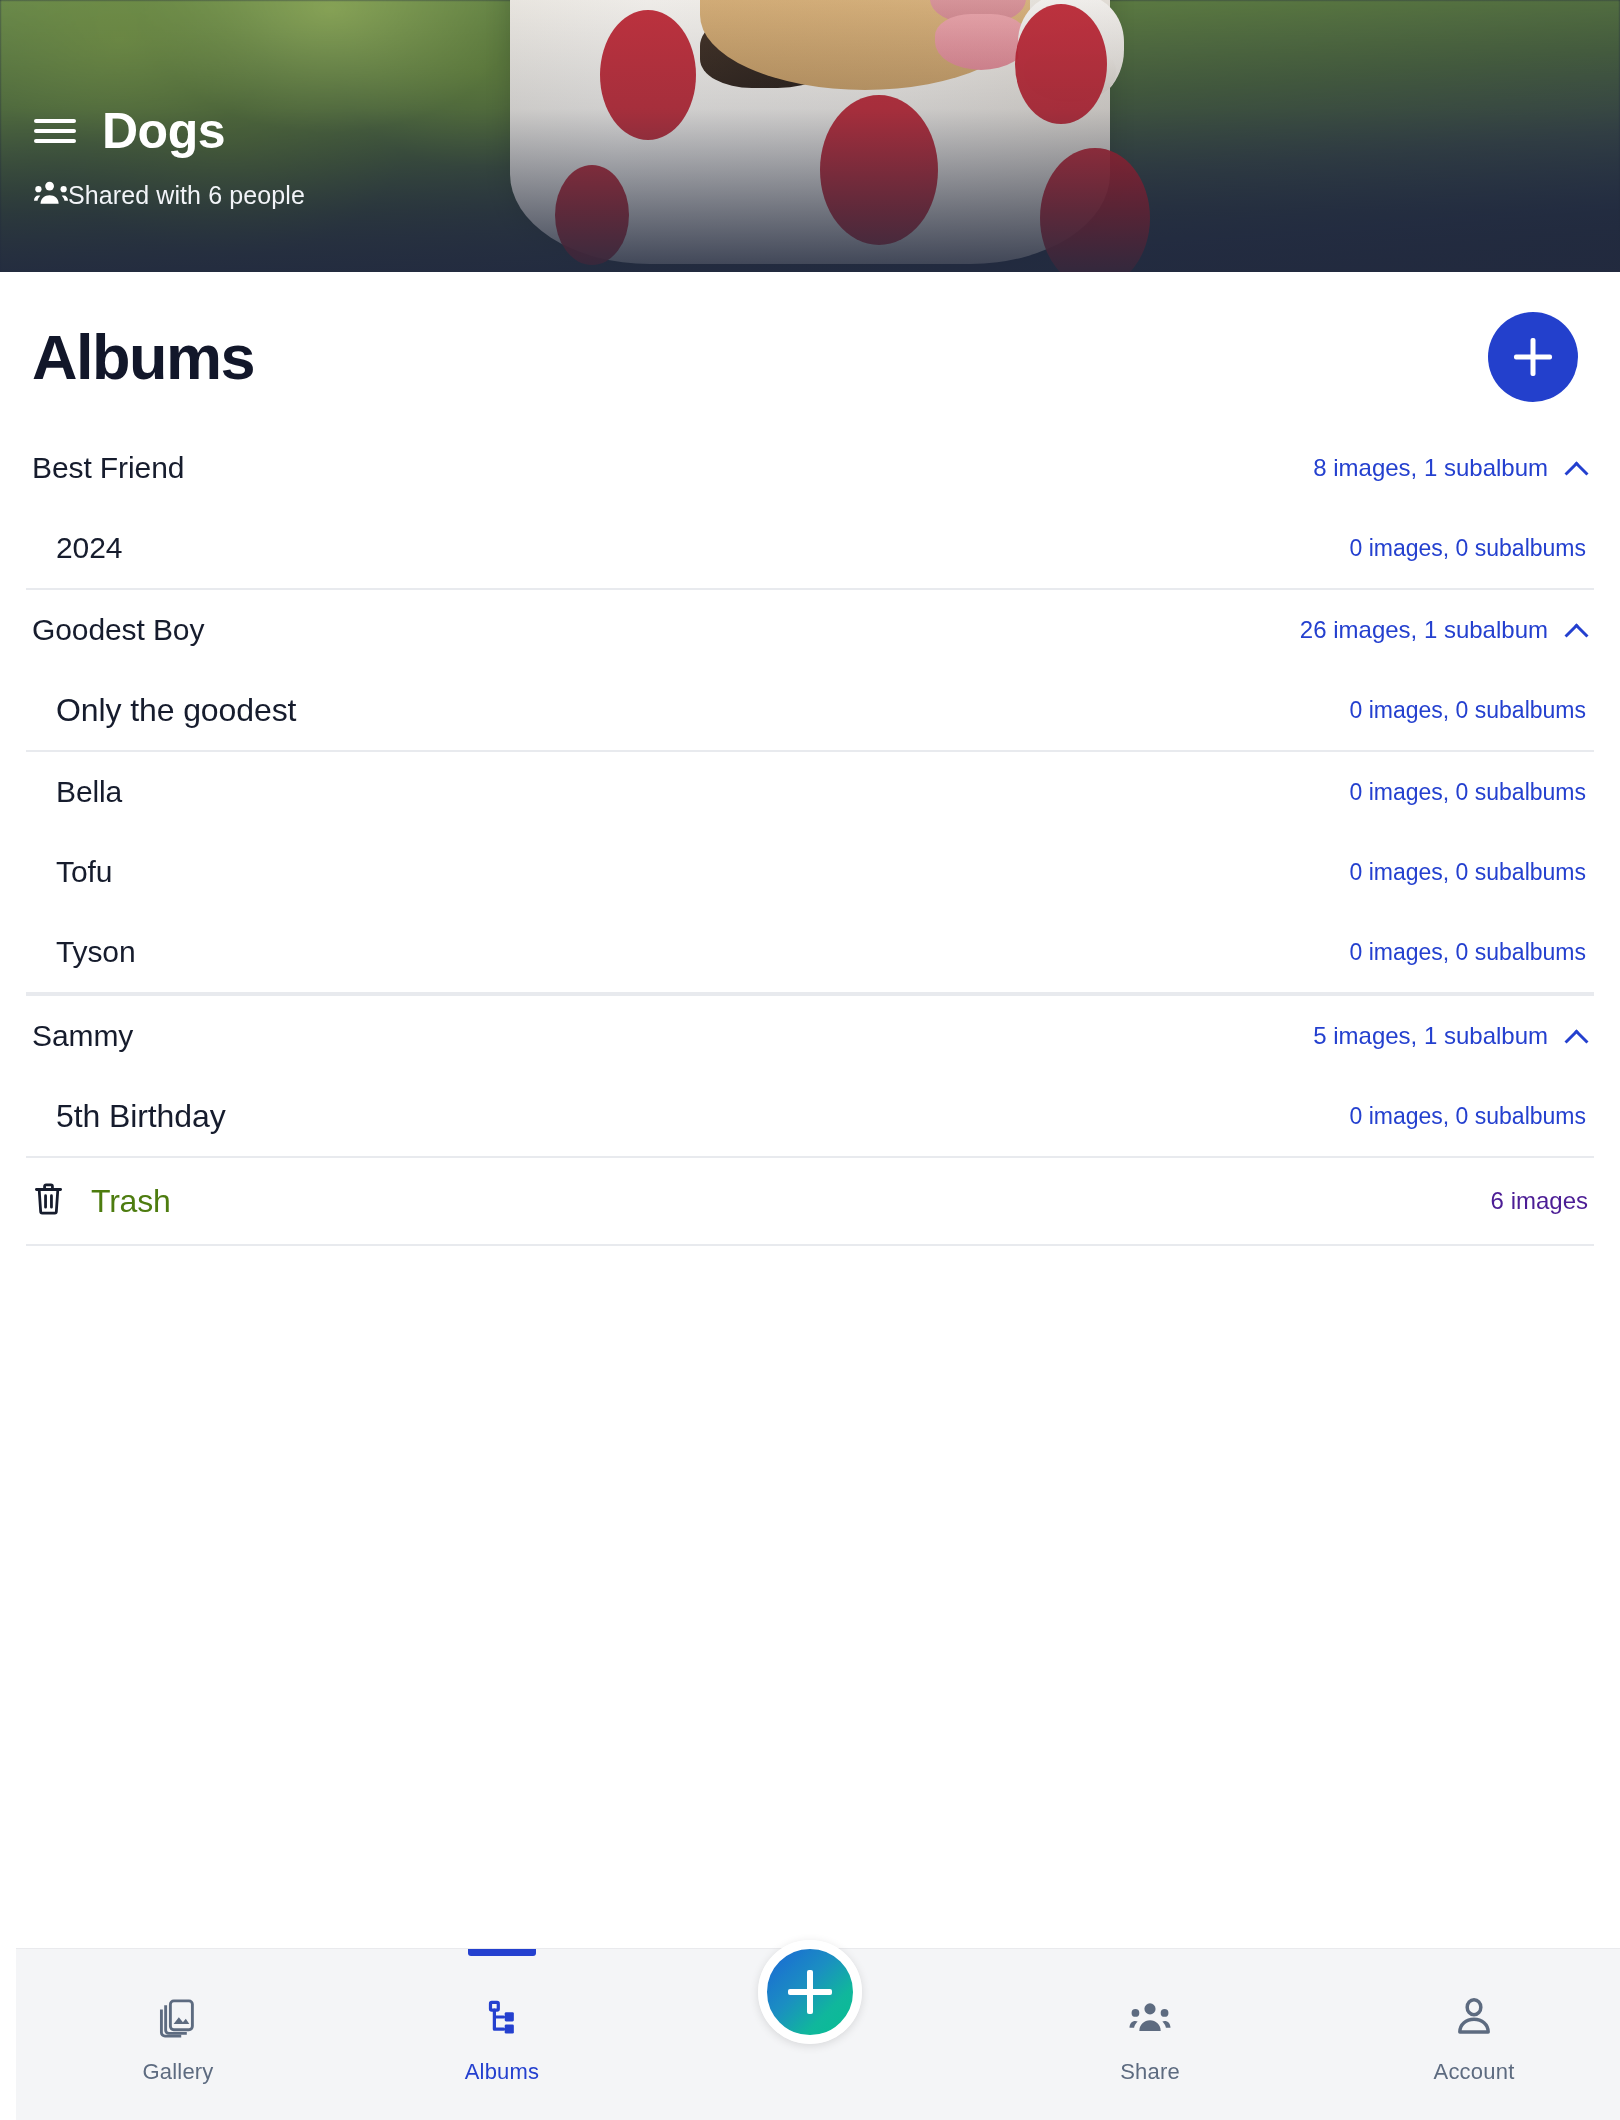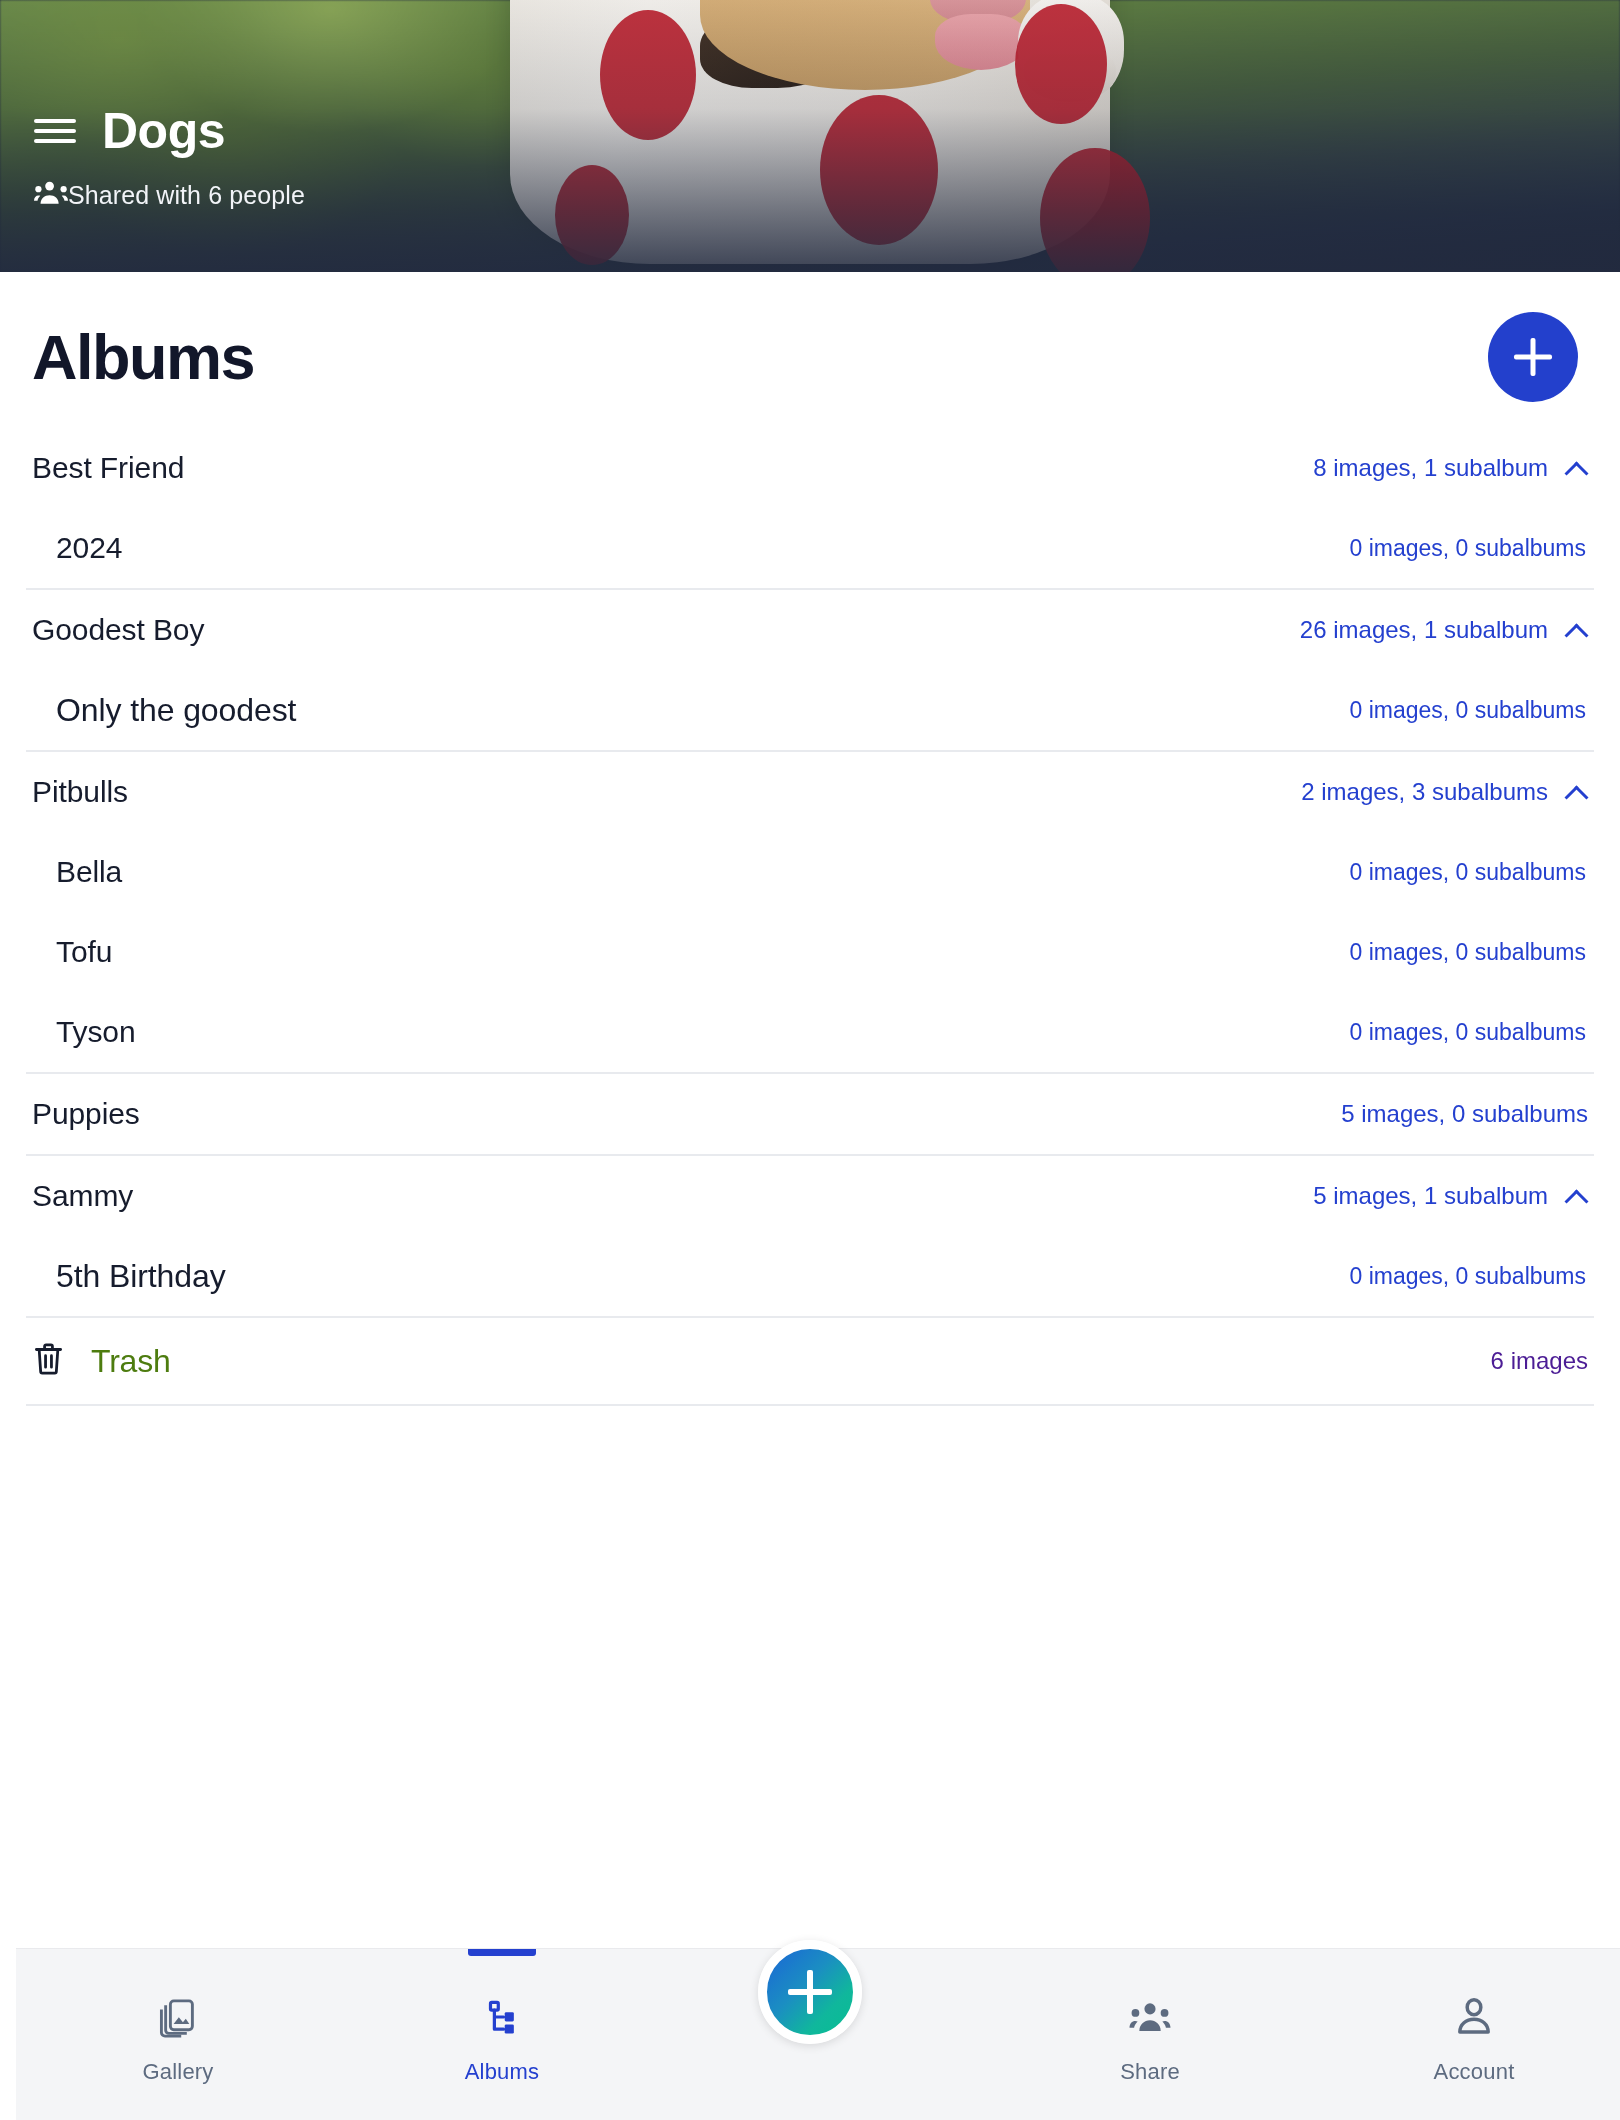--- a/index.html
+++ b/index.html
@@ -344,52 +344,39 @@
           <span class="chev"></span>
         </span>
       </div>
       <div class="row sub big">
         <span class="row-name">Only the goodest</span>
         <span class="row-meta sub-meta">
           <span>0 images, 0 subalbums</span>
         </span>
       </div>
       <div class="sep"></div>
-      <div class="row">
-        <span class="row-name">Pitbulls</span>
-        <span class="row-meta">
-          <span>2 images, 3 subalbums</span>
-          <span class="chev"></span>
-        </span>
-      </div>
       <div class="row sub">
         <span class="row-name">Bella</span>
         <span class="row-meta sub-meta">
           <span>0 images, 0 subalbums</span>
         </span>
       </div>
       <div class="row sub">
         <span class="row-name">Tofu</span>
         <span class="row-meta sub-meta">
           <span>0 images, 0 subalbums</span>
         </span>
       </div>
       <div class="row sub">
         <span class="row-name">Tyson</span>
         <span class="row-meta sub-meta">
           <span>0 images, 0 subalbums</span>
         </span>
       </div>
       <div class="sep"></div>
-      <div class="row">
-        <span class="row-name">Puppies</span>
-        <span class="row-meta">
-          <span>5 images, 0 subalbums</span>
-        </span>
-      </div>
       <div class="sep"></div>
       <div class="row">
         <span class="row-name">Sammy</span>
         <span class="row-meta">
           <span>5 images, 1 subalbum</span>
           <span class="chev"></span>
         </span>
       </div>
       <div class="row sub big">
         <span class="row-name">5th Birthday</span>

